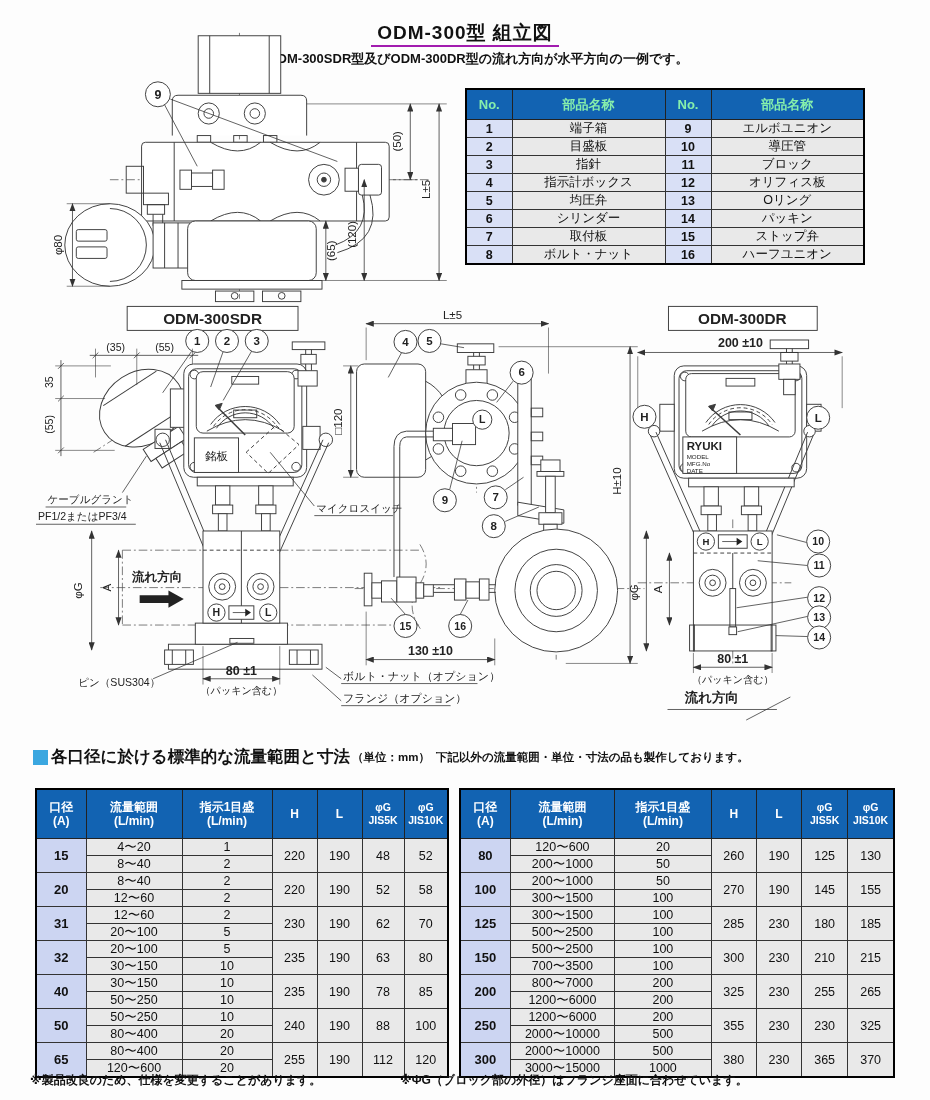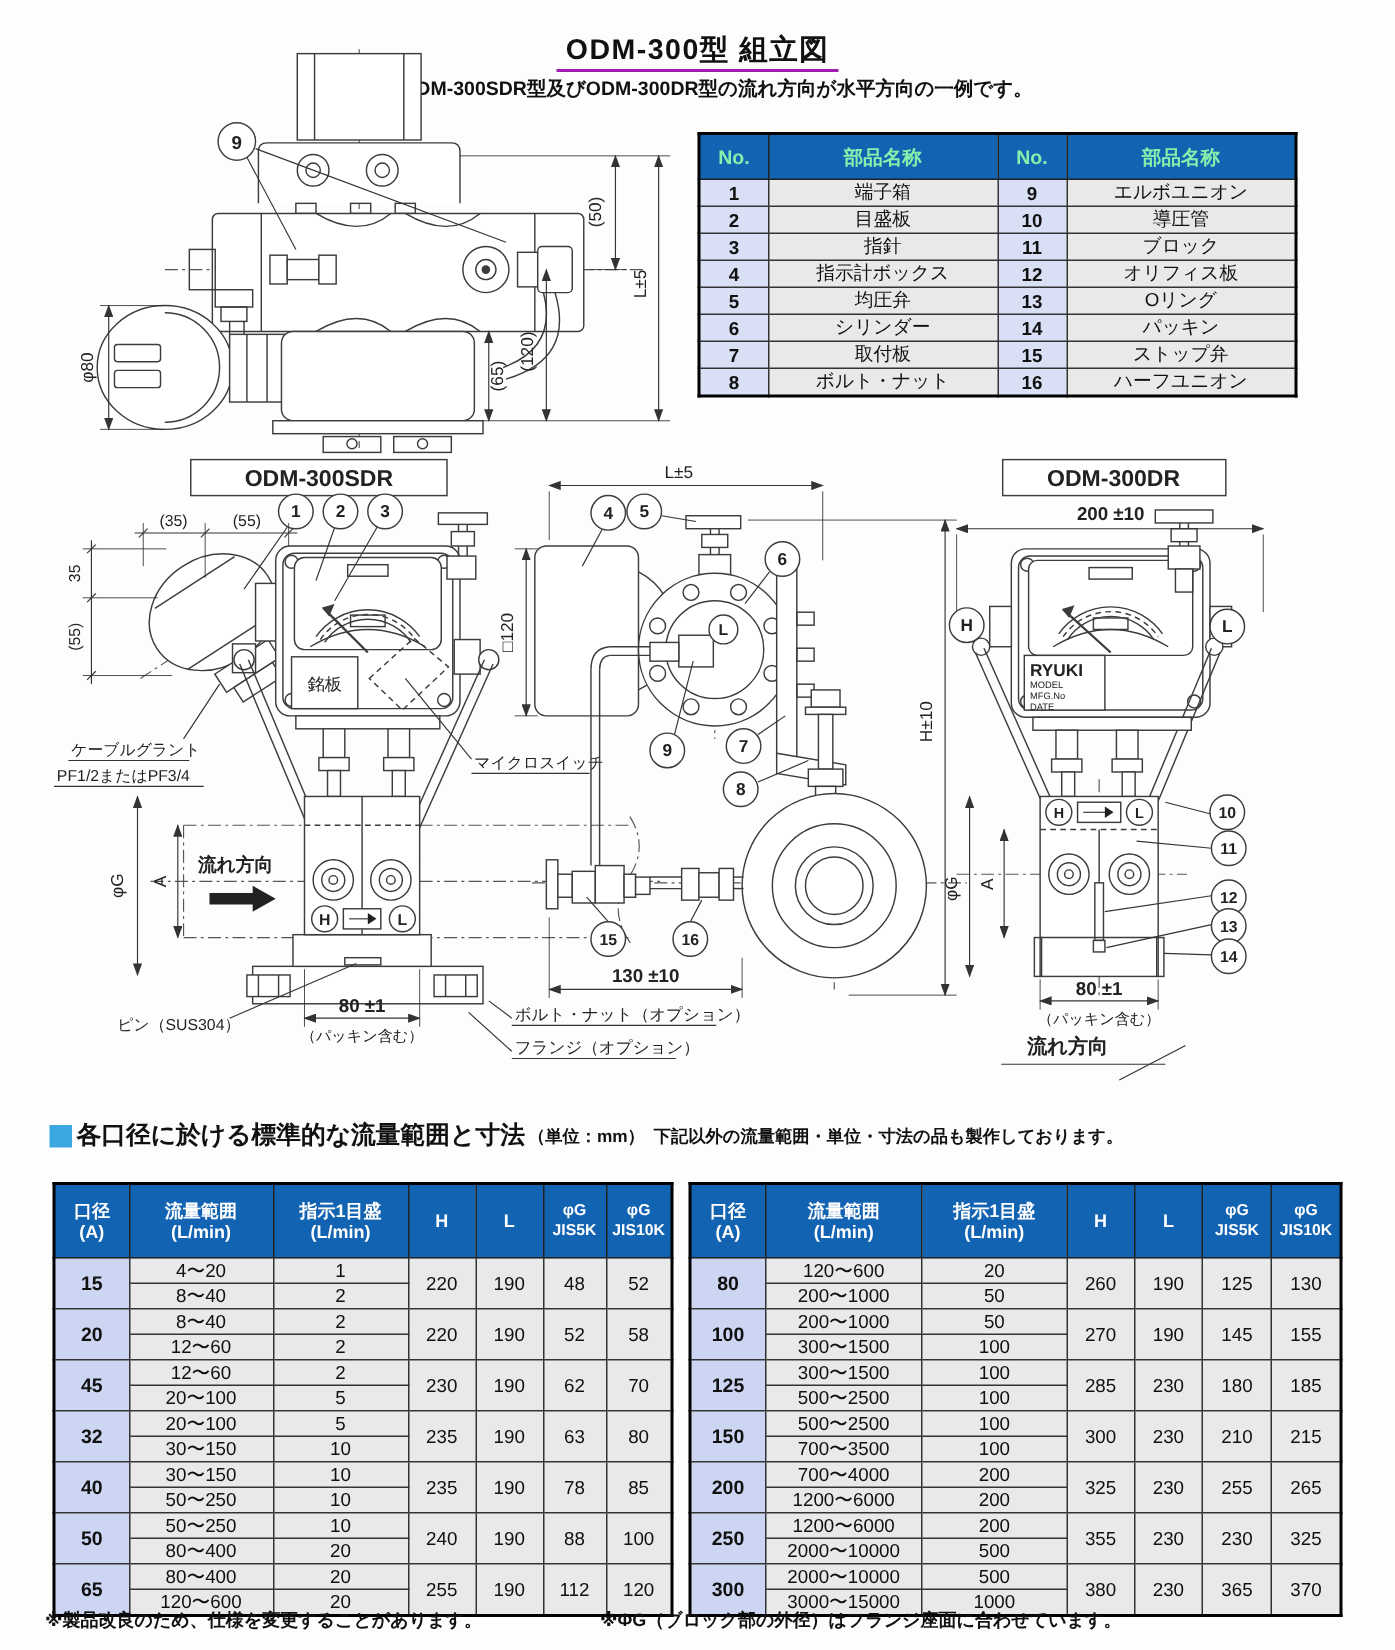--- a/index.html
+++ b/index.html
@@ -693,21 +693,21 @@
           <td rowspan="2">220</td>
           <td rowspan="2">190</td>
           <td rowspan="2">52</td>
           <td rowspan="2">58</td>
         </tr>
       <tr class="sub">
           <td>12〜60</td>
           <td>2</td>
         </tr>
       <tr>
-          <td class="sz" rowspan="2">45</td>
+          <td class="sz" rowspan="2">31</td>
           <td>12〜60</td>
           <td>2</td>
           <td rowspan="2">230</td>
           <td rowspan="2">190</td>
           <td rowspan="2">62</td>
           <td rowspan="2">70</td>
         </tr>
       <tr class="sub">
           <td>20〜100</td>
           <td>5</td>
@@ -855,21 +855,21 @@
           <td rowspan="2">230</td>
           <td rowspan="2">210</td>
           <td rowspan="2">215</td>
         </tr>
       <tr class="sub">
           <td>700〜3500</td>
           <td>100</td>
         </tr>
       <tr>
           <td class="sz" rowspan="2">200</td>
-          <td>700〜4000</td>
+          <td>800〜7000</td>
           <td>200</td>
           <td rowspan="2">325</td>
           <td rowspan="2">230</td>
           <td rowspan="2">255</td>
           <td rowspan="2">265</td>
         </tr>
       <tr class="sub">
           <td>1200〜6000</td>
           <td>200</td>
         </tr>

